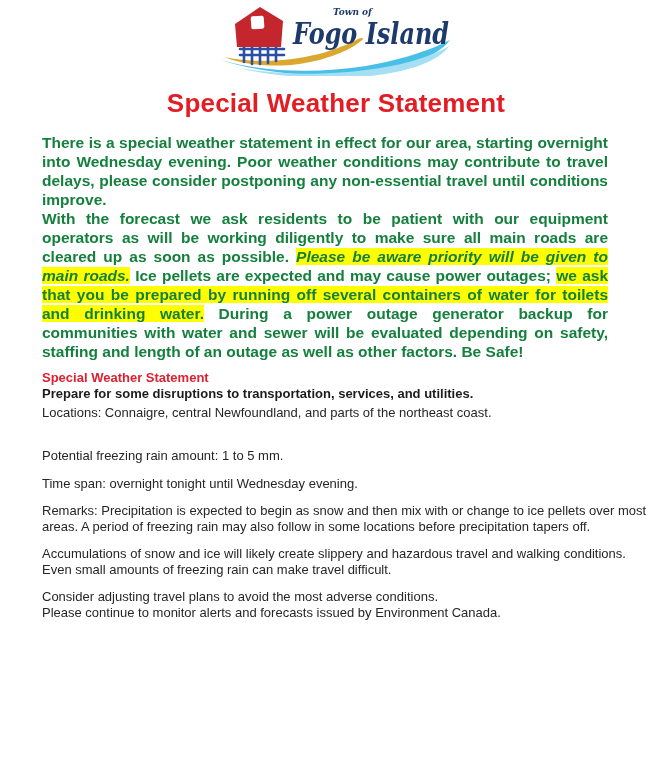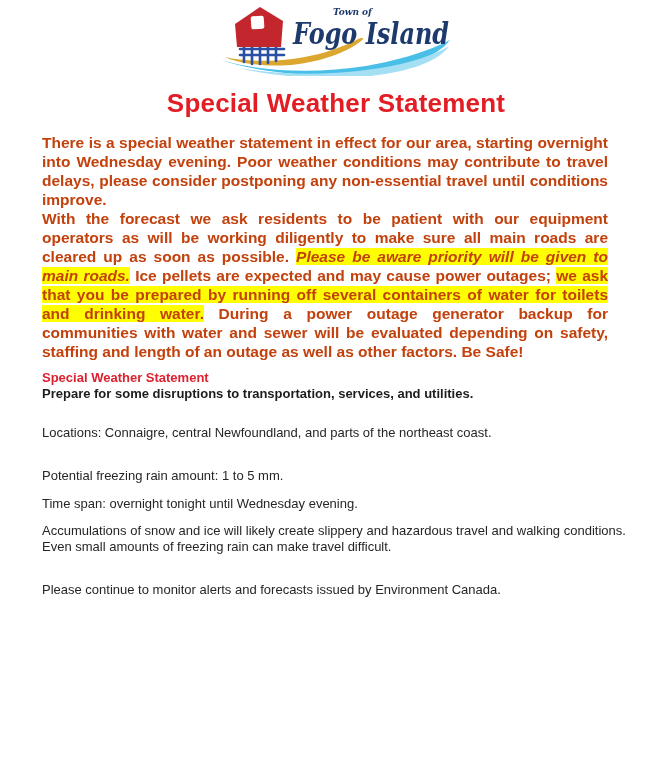--- a/index.html
+++ b/index.html
@@ -15,41 +15,41 @@
   .logo-wrap { text-align:center; padding-top:2px; height:76px; }
   .title {
     margin:10px 0 14px 0;
     font-size:26px;
     font-weight:bold;
     text-align:center;
     color:#e21d24;
     letter-spacing:0.2px;
   }
   .content { padding-left:42px; }
-  .intro { width:566px; color:#c2410c; }
+  .intro { width:566px; color:#15803d; }
   .intro p {
     margin:0;
     font-size:15.5px;
     font-weight:bold;
     line-height:19px;
     text-align:justify;
   }
   .seg { font-weight:bold; }
   .seg.hl { background:#ffff00; }
   .seg.it { font-style:italic; }
   .report {
     margin-top:9px;
     width:616px;
     font-size:13px;
     line-height:15.5px;
     color:#262626;
   }
   .report p { margin:0 0 12px 0; }
   .report .rh { margin:0; color:#dd2130; font-weight:bold; }
-  .report .rs { margin:0 0 24px 0; font-weight:bold; color:#1c1c1c; }
+  .report .rs { margin:0 0 4px 0; font-weight:bold; color:#1c1c1c; }
 </style>
 </head>
 <body>
 
 <div class="page">
 
   <header class="logo-wrap">
     <svg width="230" height="74" viewBox="0 0 230 74">
 
       <path d="M4,55 C28,61 65,60 98,52 C115,47 128,42 137,37 C142,35 144,36 140,39 C128,49 105,58 78,62 C50,66 18,62 4,55 Z" fill="#dca72e"></path>
@@ -83,18 +83,19 @@
       <p>There is a special weather statement in effect for our area, starting overnight into Wednesday evening. Poor weather conditions may contribute to travel delays, please consider postponing any non-essential travel until conditions improve.</p>
       <p><span class="seg">With the forecast we ask residents to be patient with our equipment operators as will be working diligently to make sure all main roads are cleared up as soon as possible. </span><span class="seg hl it">Please be aware priority will be given to main roads.</span><span class="seg"> Ice pellets are expected and may cause power outages; </span><span class="seg hl">we ask that you be prepared by running off several containers of water for toilets and drinking water.</span><span class="seg"> During a power outage generator backup for communities with water and sewer will be evaluated depending on safety, staffing and length of an outage as well as other factors.  Be Safe!</span></p>
     </section>
 
     <section class="report">
       <p class="rh">Special Weather Statement</p>
       <p class="rs">Prepare for some disruptions to transportation, services, and utilities.</p>
       <p>Locations: Connaigre, central Newfoundland, and parts of the northeast coast.</p>
       <p><br><span>Potential freezing rain amount: 1 to 5 mm.</span></p>
       <p>Time span: overnight tonight until Wednesday evening.</p>
+      <p>Remarks: Precipitation is expected to begin as snow and then mix with or change to ice pellets over most areas. A period of freezing rain may also follow in some locations before precipitation tapers off.</p>
       <p>Accumulations of snow and ice will likely create slippery and hazardous travel and walking conditions. Even small amounts of freezing rain can make travel difficult.</p>
-      <p><br><span>Please continue to monitor alerts and forecasts issued by Environment Canada.</span></p>
+      <p><span>Consider adjusting travel plans to avoid the most adverse conditions.</span><br><span>Please continue to monitor alerts and forecasts issued by Environment Canada.</span></p>
     </section>
 
   </div>
 </div>
 
 </body></html>

